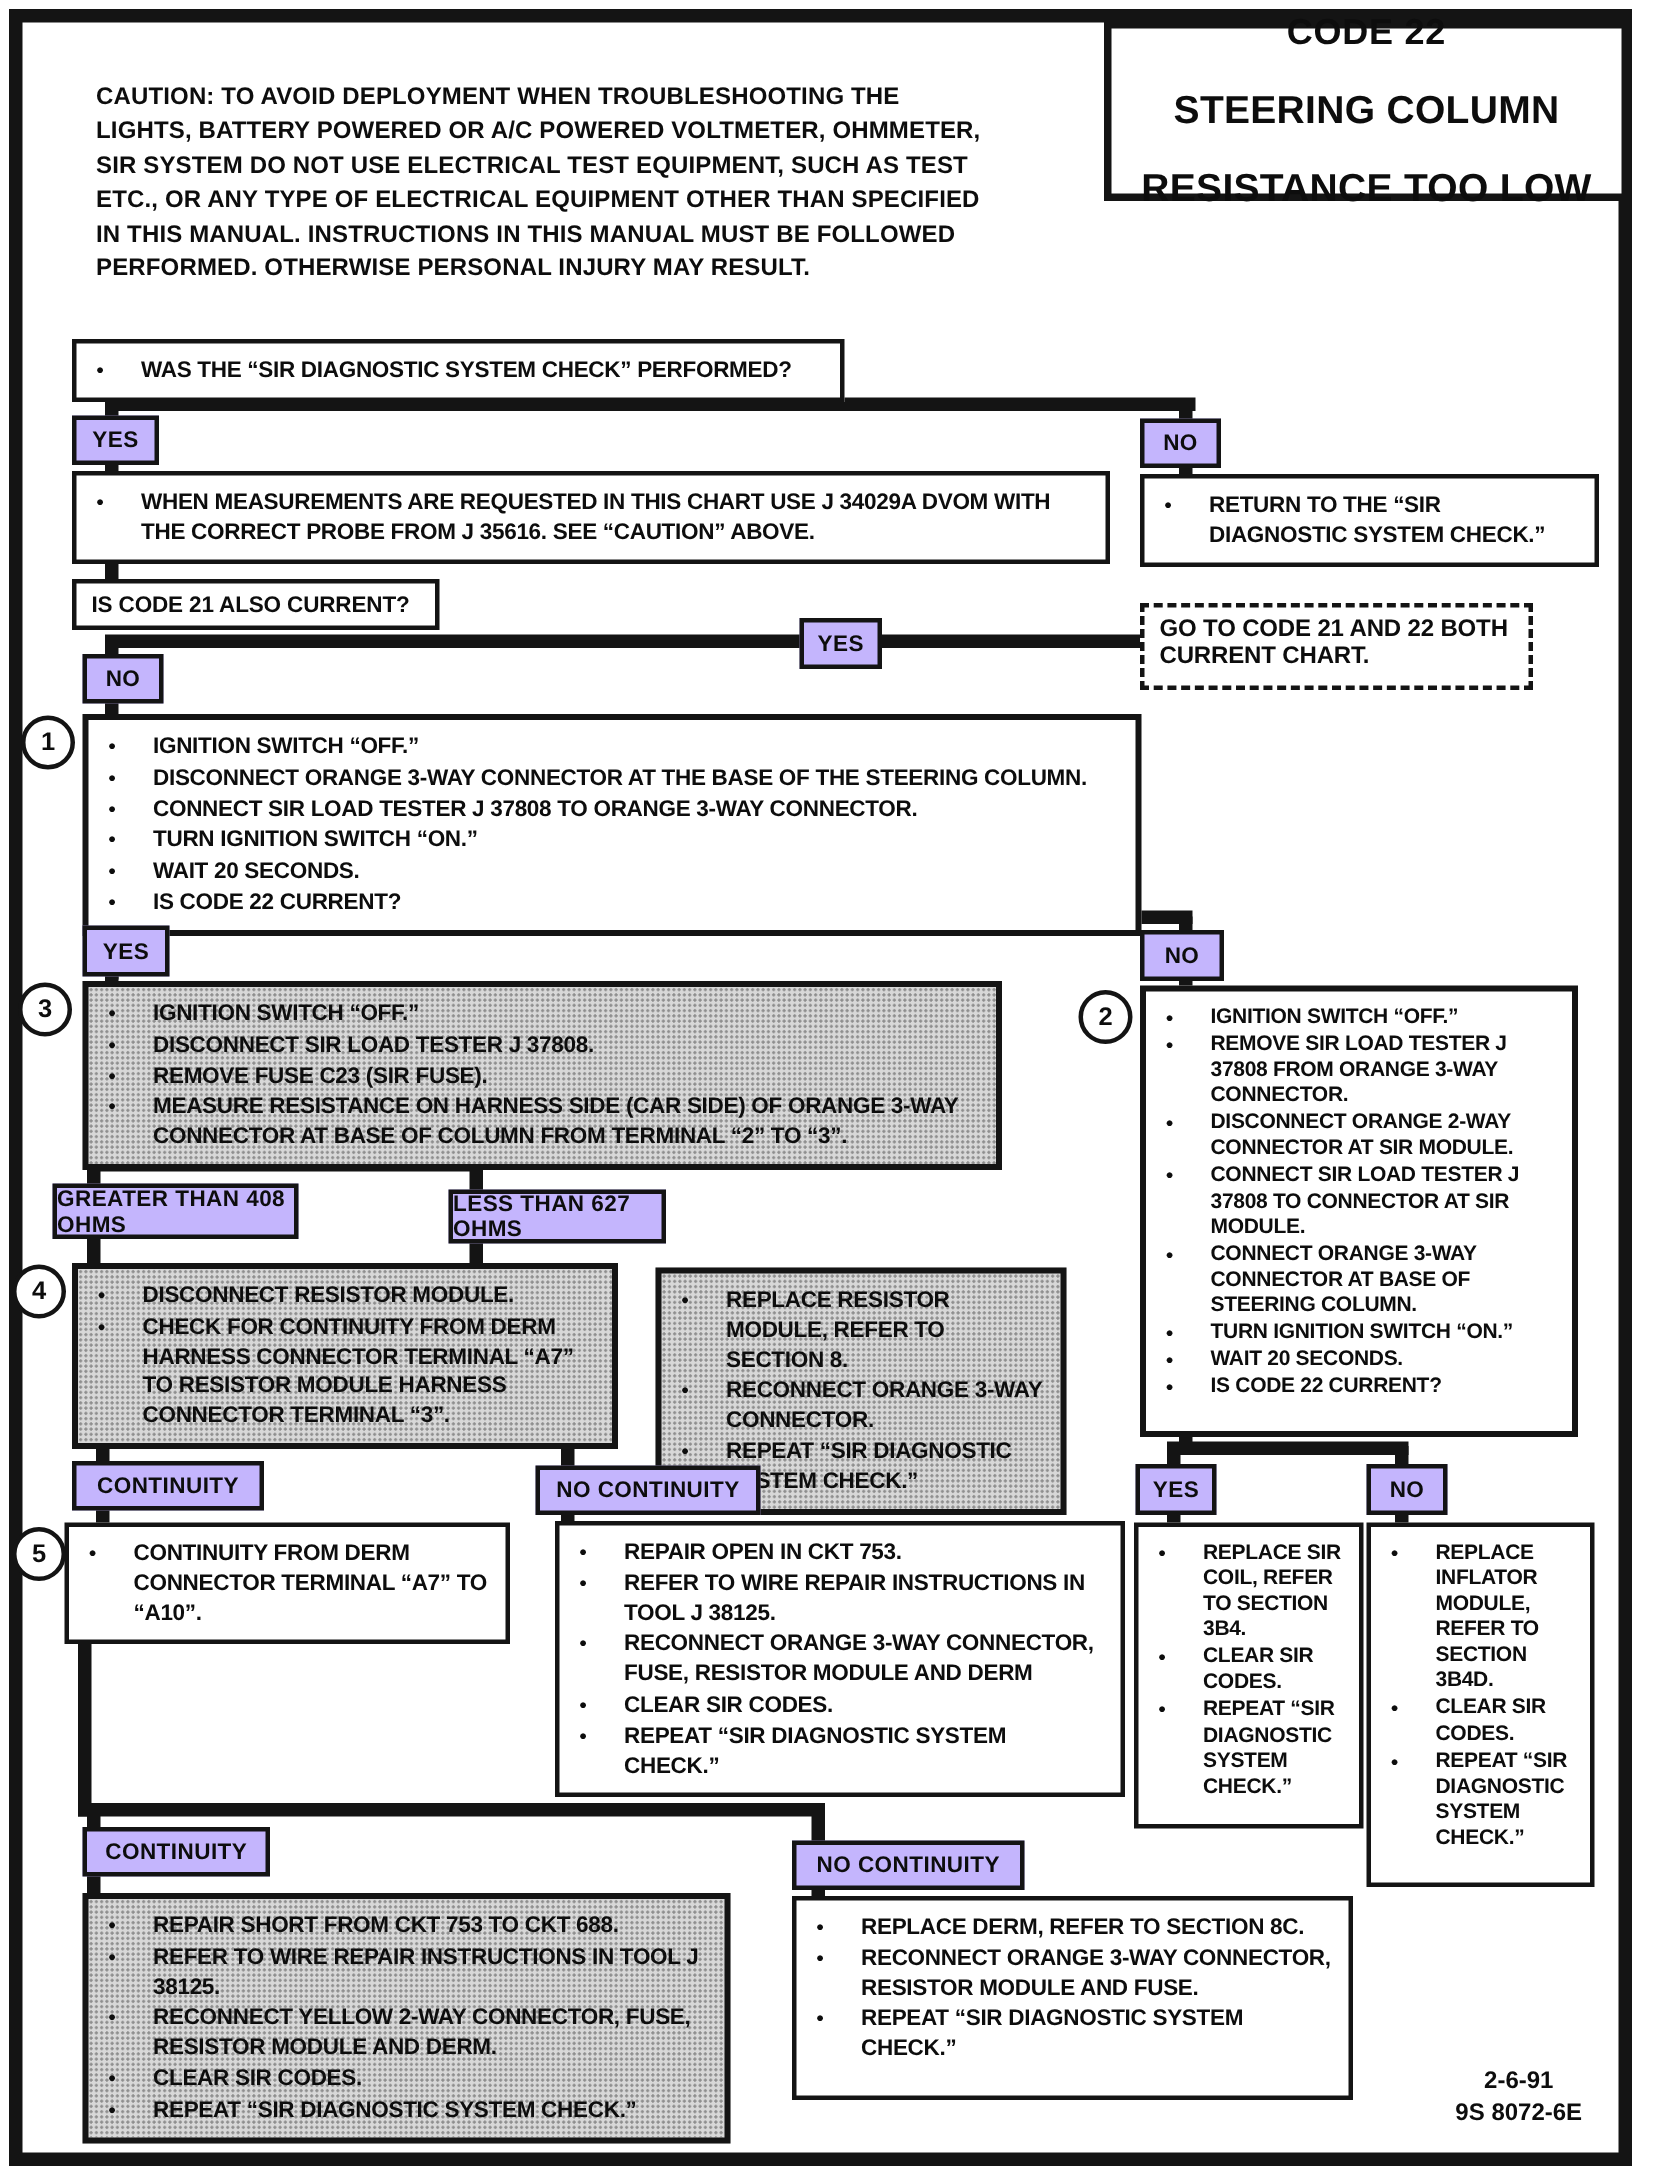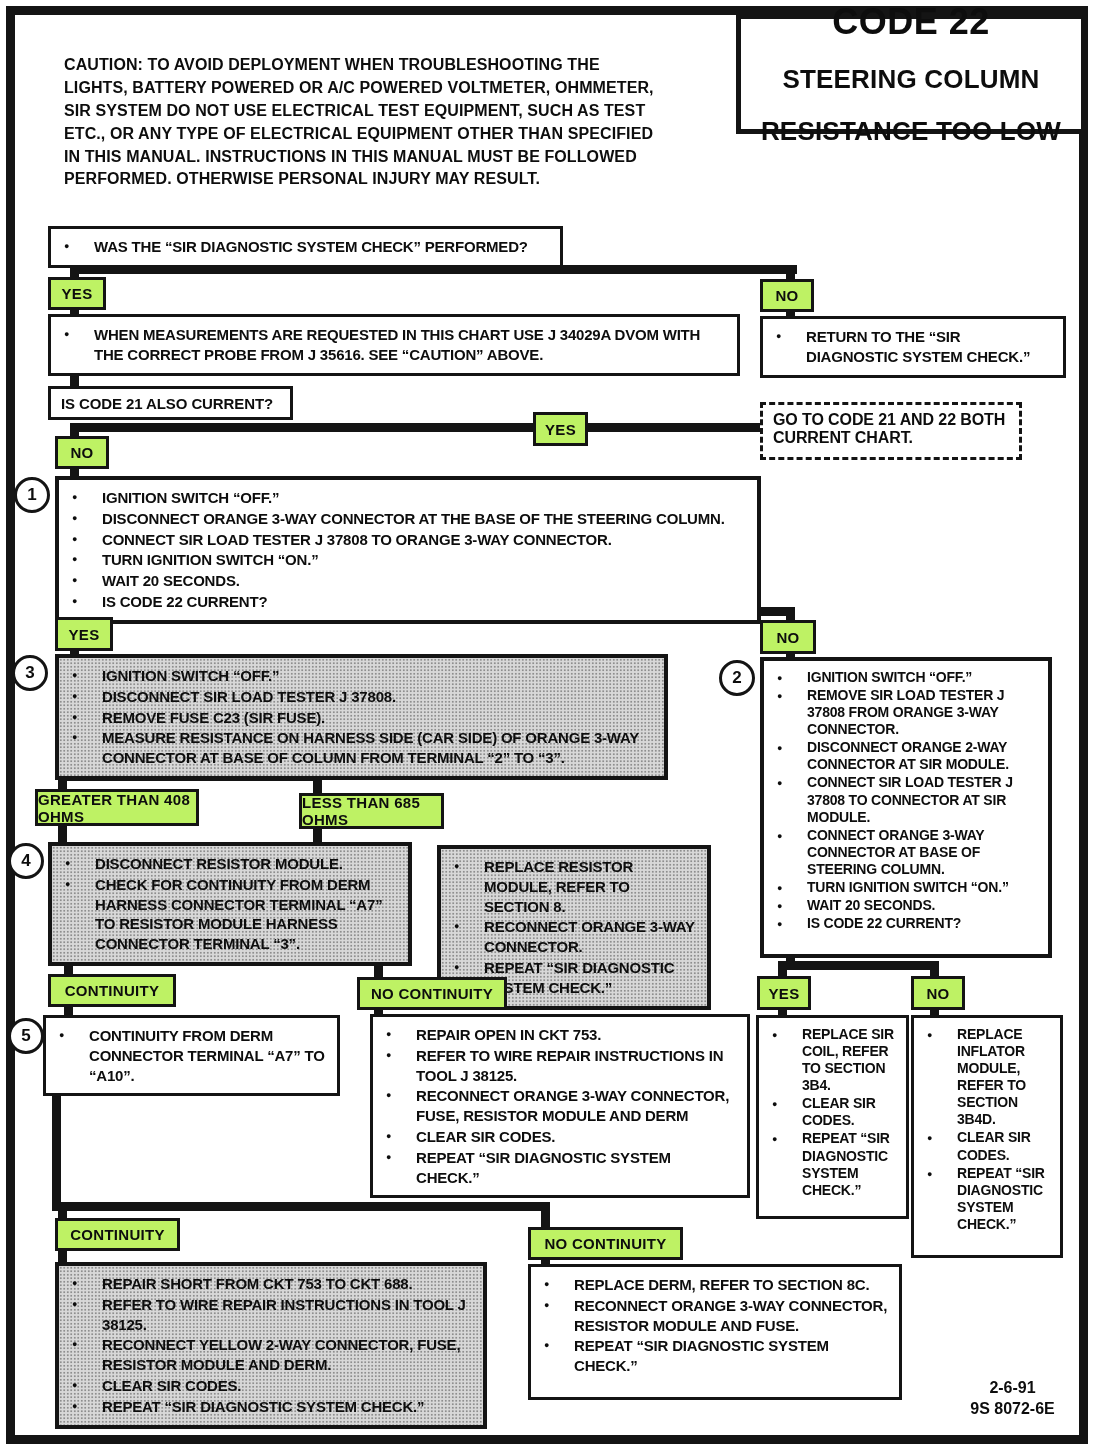--- a/index.html
+++ b/index.html
@@ -8,36 +8,36 @@
   .frame{position:absolute;left:6px;top:6px;width:1082px;height:1438px;
          border:9px solid #141414;box-sizing:border-box;z-index:0;}
   .vl,.hl{position:absolute;background:#141414;z-index:1;}
   .node{position:absolute;background:#fff;border:3px solid #141414;box-sizing:border-box;
         z-index:2;padding:7px 10px;}
   .thick{border-width:4px;}
   .shaded{background-color:#d8d8d8;
           background-image:radial-gradient(#8e8e8e 0.9px, transparent 1px);
           background-size:3.5px 3.5px;}
   .dashedbox{border:3px dashed #141414;}
-  .tag{position:absolute;background:#bef264;border:3px solid #141414;box-sizing:border-box;z-index:3;
+  .tag{position:absolute;background:#c4b5fd;border:3px solid #141414;box-sizing:border-box;z-index:3;
        display:flex;align-items:center;justify-content:center;font-size:15px;letter-spacing:.3px;}
   .badge{position:absolute;width:36px;height:36px;border:3px solid #141414;border-radius:50%;
          background:#fff;z-index:3;display:flex;align-items:center;justify-content:center;
          font-size:17px;box-sizing:border-box;}
   .bullet-item{display:flex;margin:1px 0;}
   .bullet{flex:0 0 30px;font-size:9px;padding-top:4px;padding-left:3px;}
   .btext{flex:1;}
   .fs15{font-size:15px;line-height:1.32;letter-spacing:-0.2px;}
   .fs14{font-size:14px;line-height:1.22;letter-spacing:-0.2px;}
   .caution{position:absolute;left:64px;top:54px;width:600px;font-size:16px;line-height:1.43;
            letter-spacing:.1px;z-index:2;}
   .title-box{position:absolute;left:736px;top:14px;width:350px;height:120px;border:5px solid #141414;
              box-sizing:border-box;z-index:2;background:#fff;display:flex;flex-direction:column;
              align-items:center;justify-content:center;text-align:center;}
-  .title-main{font-size:36px;line-height:1.05;letter-spacing:.5px;}
+  .title-main{font-size:24px;line-height:1.05;letter-spacing:.5px;}
   .title-sub{font-size:26px;line-height:1.08;letter-spacing:.2px;margin-top:24px;}
   .plain{padding:6px 10px;font-size:15px;letter-spacing:-0.1px;}
   .footer{position:absolute;left:940px;top:1378px;width:145px;text-align:center;font-size:16px;
           line-height:1.3;z-index:2;}
 </style>
 </head>
 <body>
 
 <div id="page">
   <div class="frame"></div>
@@ -195,21 +195,21 @@
         <span class="bullet">●</span>
         <span class="btext">WAIT 20 SECONDS.</span>
       </div>
       <div class="bullet-item">
         <span class="bullet">●</span>
         <span class="btext">IS CODE 22 CURRENT?</span>
       </div>
     </div>
 
   <div class="tag shaded" style="left:35px;top:789px;width:164px;height:37px;">GREATER THAN 408 OHMS</div>
-  <div class="tag" style="left:299px;top:793px;width:145px;height:36px;">LESS THAN 685 OHMS</div>
+  <div class="tag" style="left:299px;top:793px;width:145px;height:36px;">LESS THAN 627 OHMS</div>
 
   <div class="badge" style="left:8px;top:843px;">4</div>
   <div class="node thick shaded fs15" style="left:48px;top:842px;width:364px;min-height:110px;">
       <div class="bullet-item">
         <span class="bullet">●</span>
         <span class="btext">DISCONNECT RESISTOR MODULE.</span>
       </div>
       <div class="bullet-item">
         <span class="bullet">●</span>
         <span class="btext">CHECK FOR CONTINUITY FROM DERM HARNESS CONNECTOR TERMINAL “A7” TO RESISTOR MODULE HARNESS CONNECTOR TERMINAL “3”.</span>

